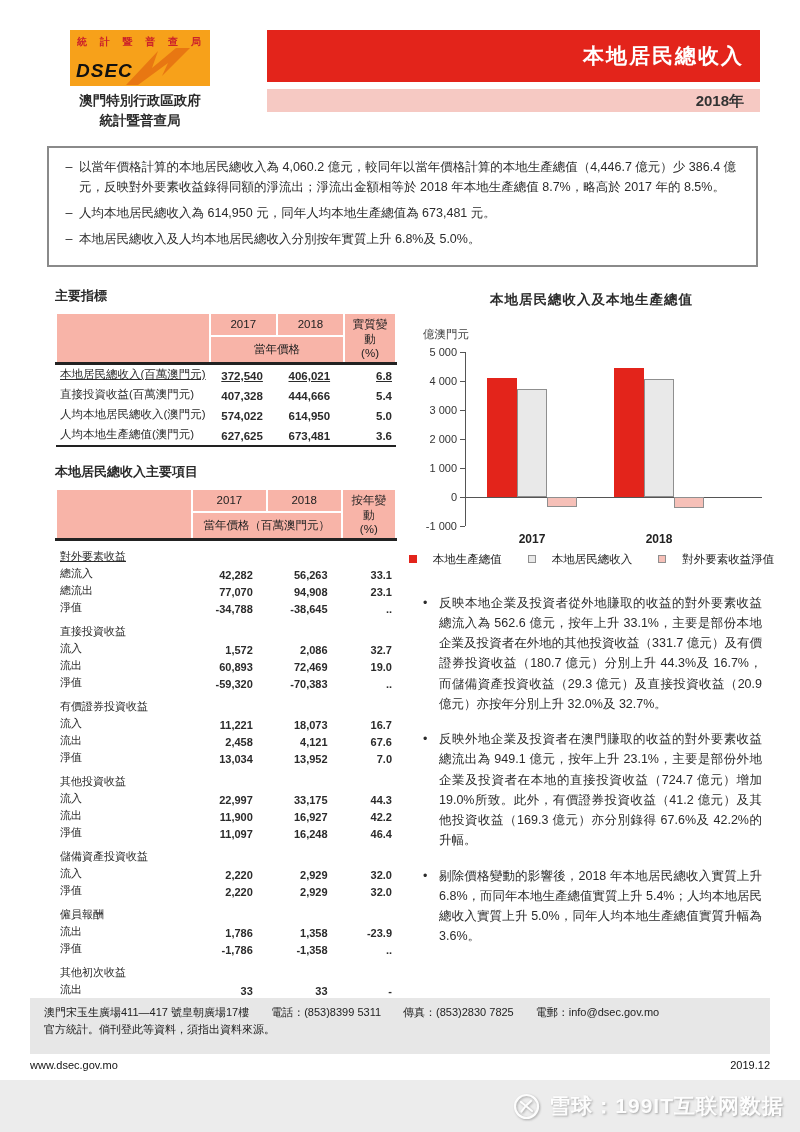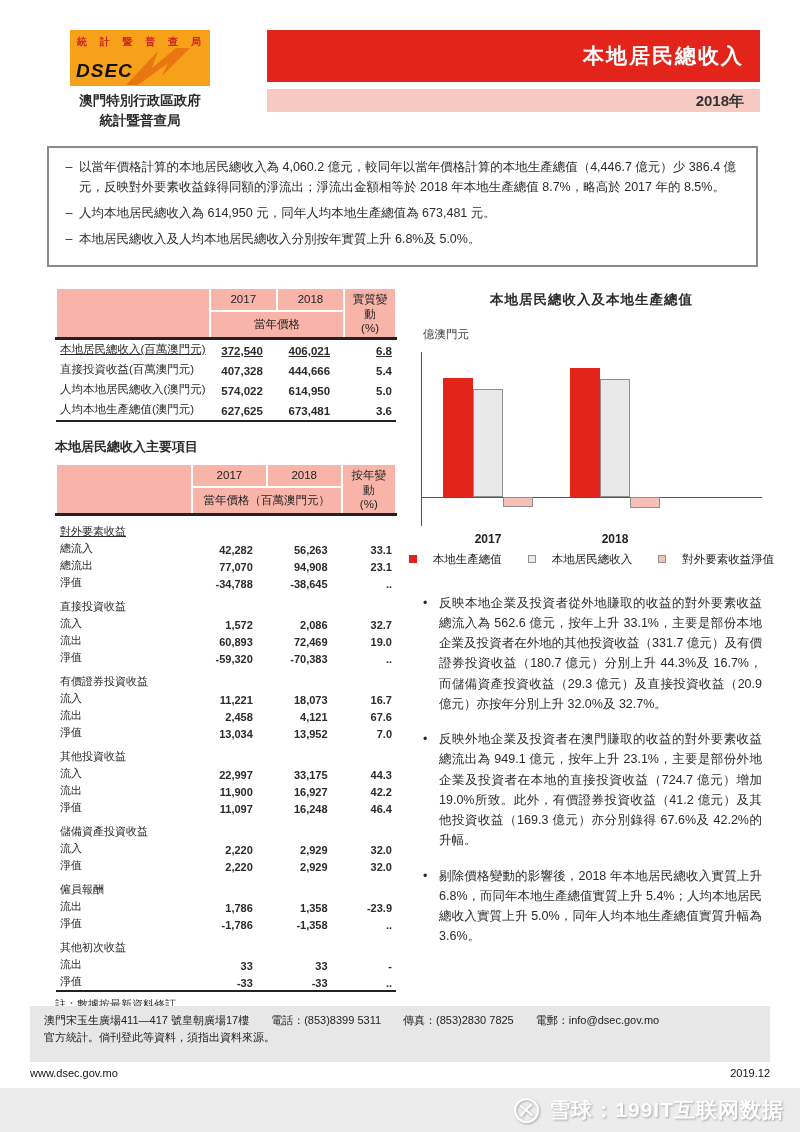--- a/index.html
+++ b/index.html
@@ -63,21 +63,21 @@
   .analysis { margin-top:26px; }
   .analysis .bullet { display:flex; font-size:12.5px; line-height:1.62; margin-bottom:15px; }
   .analysis .marker { flex:0 0 18px; text-align:left; padding-left:2px; }
   .analysis .btext { flex:1; text-align:justify; }
 
   
   .footer { position:absolute; left:0; right:0; bottom:0; }
   .contact-bar { background:var(--footer_bar_gray,#e7e7e7); margin:0 30px; padding:6px 14px 16px; font-size:11px; line-height:1.55; color:#222; }
   .contact-bar .seg { margin-right:22px; white-space:nowrap; }
   .site-row { display:flex; justify-content:space-between; margin:5px 30px 0; font-size:11px; color:#111; }
-  .wm-bar { background:var(--watermark_bar_gray,#ececec); height:44px; margin-top:9px; display:flex; align-items:center; justify-content:flex-end; padding-right:16px; gap:9px; }
+  .wm-bar { background:var(--watermark_bar_gray,#ececec); height:52px; margin-top:9px; display:flex; align-items:center; justify-content:flex-end; padding-right:16px; gap:9px; }
   .wm-text { color:#fdfdfd; font-size:21px; font-weight:bold; text-shadow:1px 1px 2px rgba(160,160,160,0.9); letter-spacing:1px; }
   .wm-icon { filter:drop-shadow(1px 1px 1px rgba(160,160,160,0.9)); }
 </style>
 </head>
 <body>
 
 <div class="page">
 
   <div class="header">
     <div class="brand">
@@ -111,20 +111,21 @@
         </div>
         <div class="bullet">
           <span class="marker">–</span>
           <span class="btext">本地居民總收入及人均本地居民總收入分別按年實質上升 6.8%及 5.0%。</span>
         </div>
       </div>
   </div>
 
   <div class="main">
     <div class="col-left">
+      <div class="sec-title">主要指標</div>
       <table class="dtable t1">
         <colgroup>
             <col style="width:44%">
             <col style="width:20%">
             <col style="width:20%">
             <col style="width:16%">
           </colgroup>
         <thead>
           <tr>
             <th rowspan="2"></th>
@@ -322,20 +323,29 @@
           </tbody>
       </table>
       <div class="note">註：數據按最新資料修訂。</div>
     </div>
 
     <div class="col-right">
       <div class="chart">
         <div class="chart-title">本地居民總收入及本地生產總值</div>
         <div class="unit">億澳門元</div>
         <div class="chart-area">
+          <div class="yaxis" style="height: 174px;">
+              <div class="ylab" style="top: 0px;">5 000</div>
+              <div class="ylab" style="top: 29px;">4 000</div>
+              <div class="ylab" style="top: 58px;">3 000</div>
+              <div class="ylab" style="top: 87px;">2 000</div>
+              <div class="ylab" style="top: 116px;">1 000</div>
+              <div class="ylab" style="top: 145px;">0</div>
+              <div class="ylab" style="top: 174px;">-1 000</div>
+            </div>
           <div class="plot" style="height: 174px;">
               <div class="zeroline" style="top: 145px;"></div>
               <div class="bar" style="left: 21px; width: 30px; height: 118.126px; top: 26.8743px; background: rgb(227, 36, 27);"></div>
               <div class="bar" style="left: 51px; width: 30px; height: 108.037px; top: 36.9634px; background: rgb(233, 233, 233); border: 1px solid rgb(143, 143, 143);"></div>
               <div class="bar" style="left: 81px; width: 30px; height: 10.0891px; top: 145px; background: rgb(246, 192, 184); border: 1px solid rgb(143, 143, 143);"></div>
               <div class="xlab" style="left: 21px; width: 90px; top: 180px;">2017</div>
               <div class="bar" style="left: 148px; width: 30px; height: 128.954px; top: 16.0457px; background: rgb(227, 36, 27);"></div>
               <div class="bar" style="left: 178px; width: 30px; height: 117.746px; top: 27.2542px; background: rgb(233, 233, 233); border: 1px solid rgb(143, 143, 143);"></div>
               <div class="bar" style="left: 208px; width: 30px; height: 11.2056px; top: 145px; background: rgb(246, 192, 184); border: 1px solid rgb(143, 143, 143);"></div>
               <div class="xlab" style="left: 148px; width: 90px; top: 180px;">2018</div>

